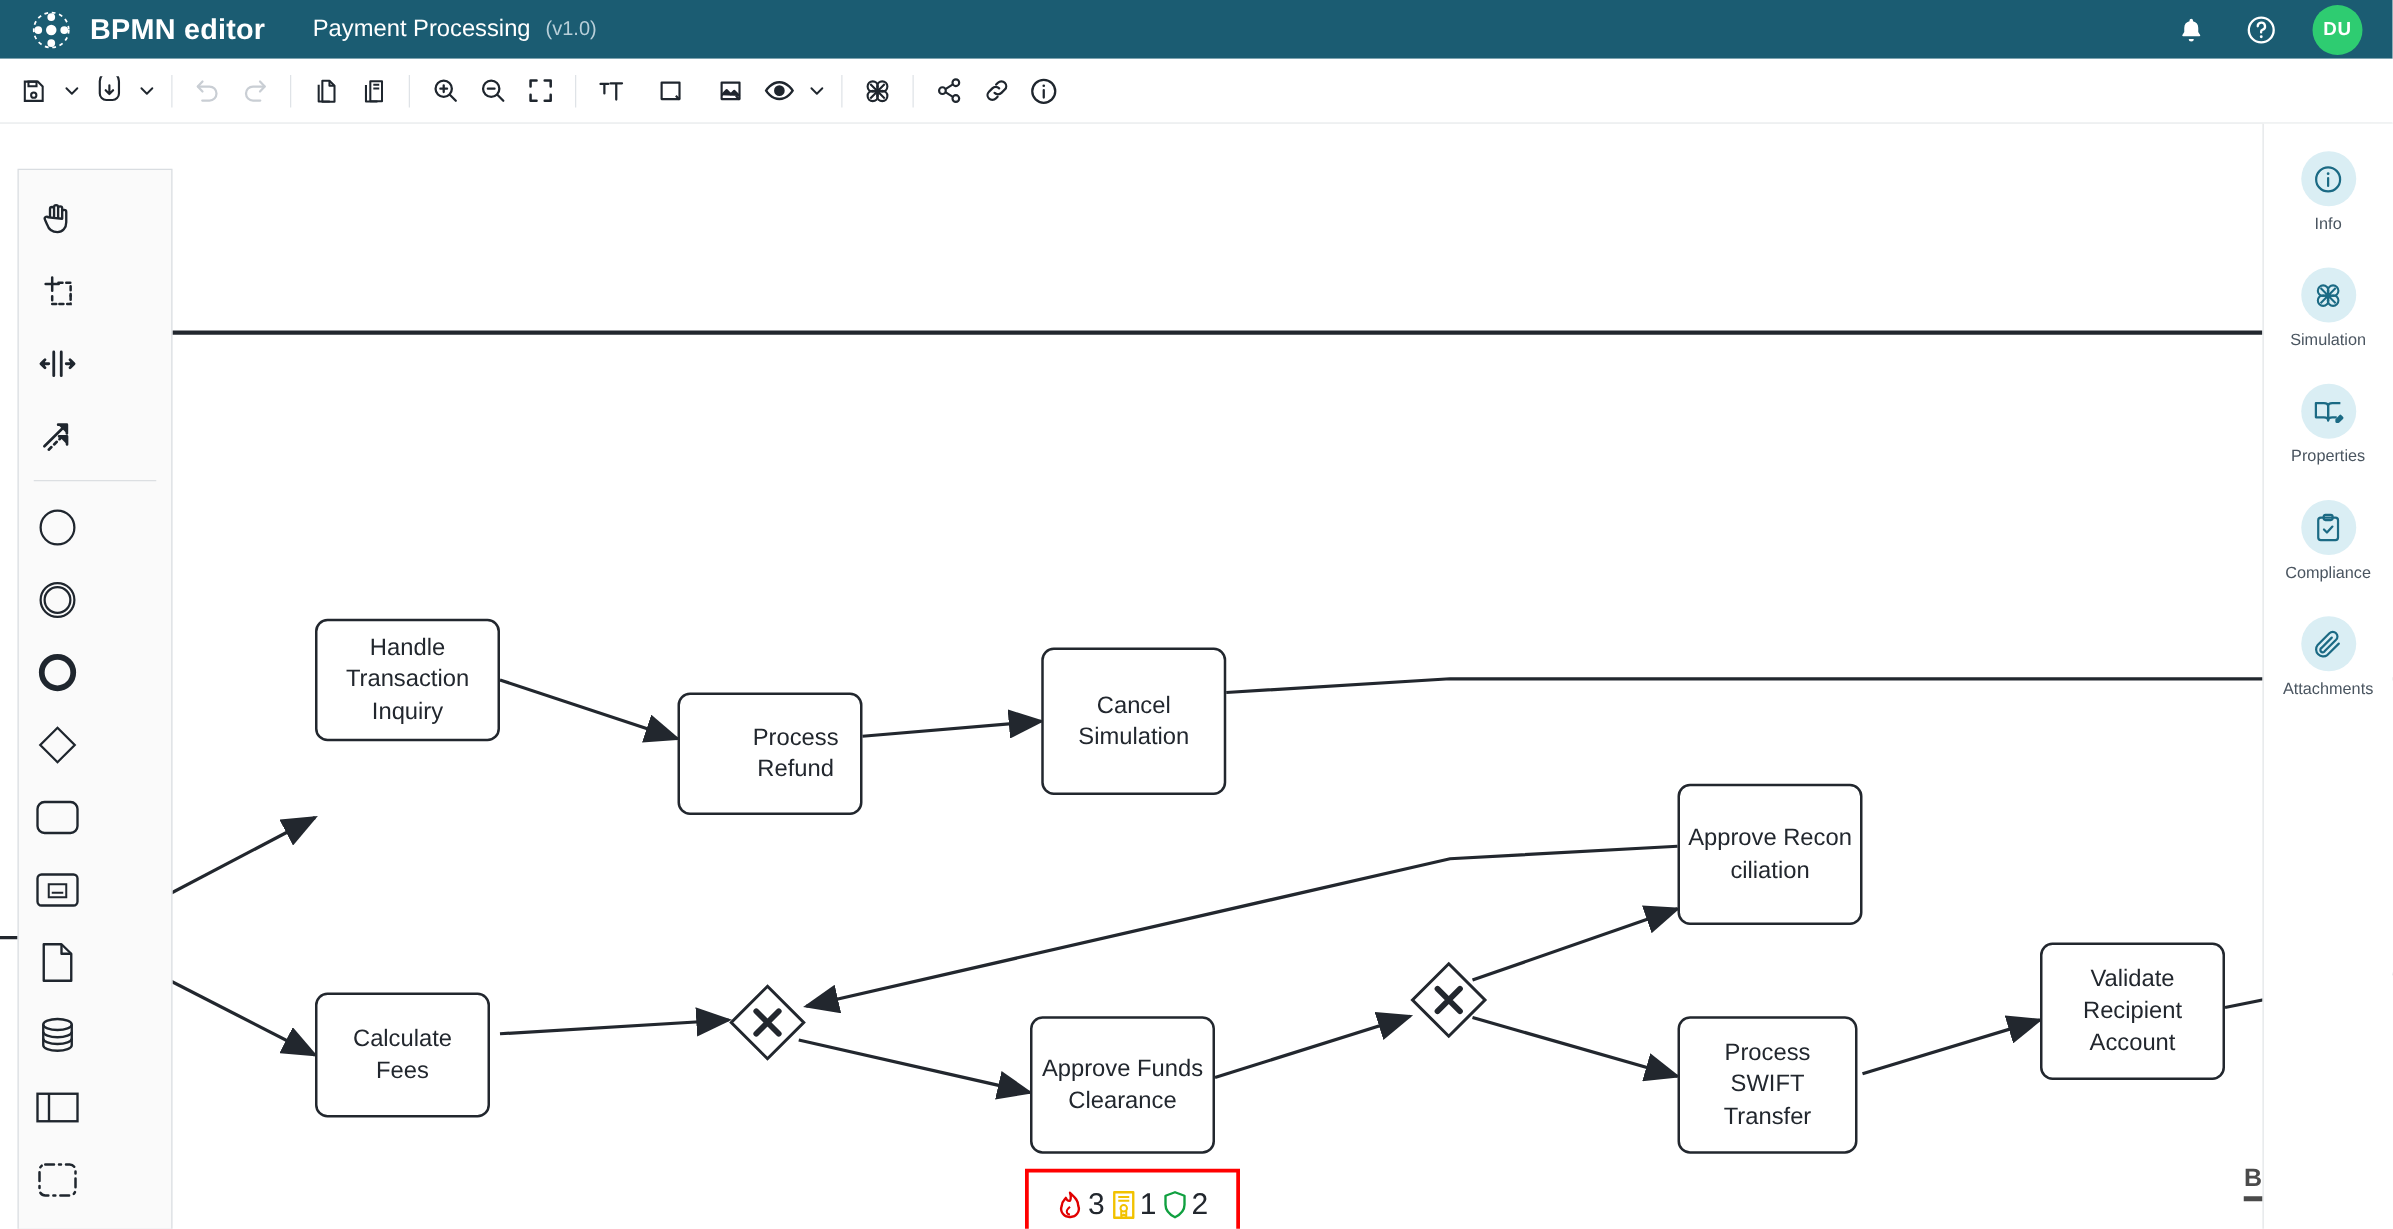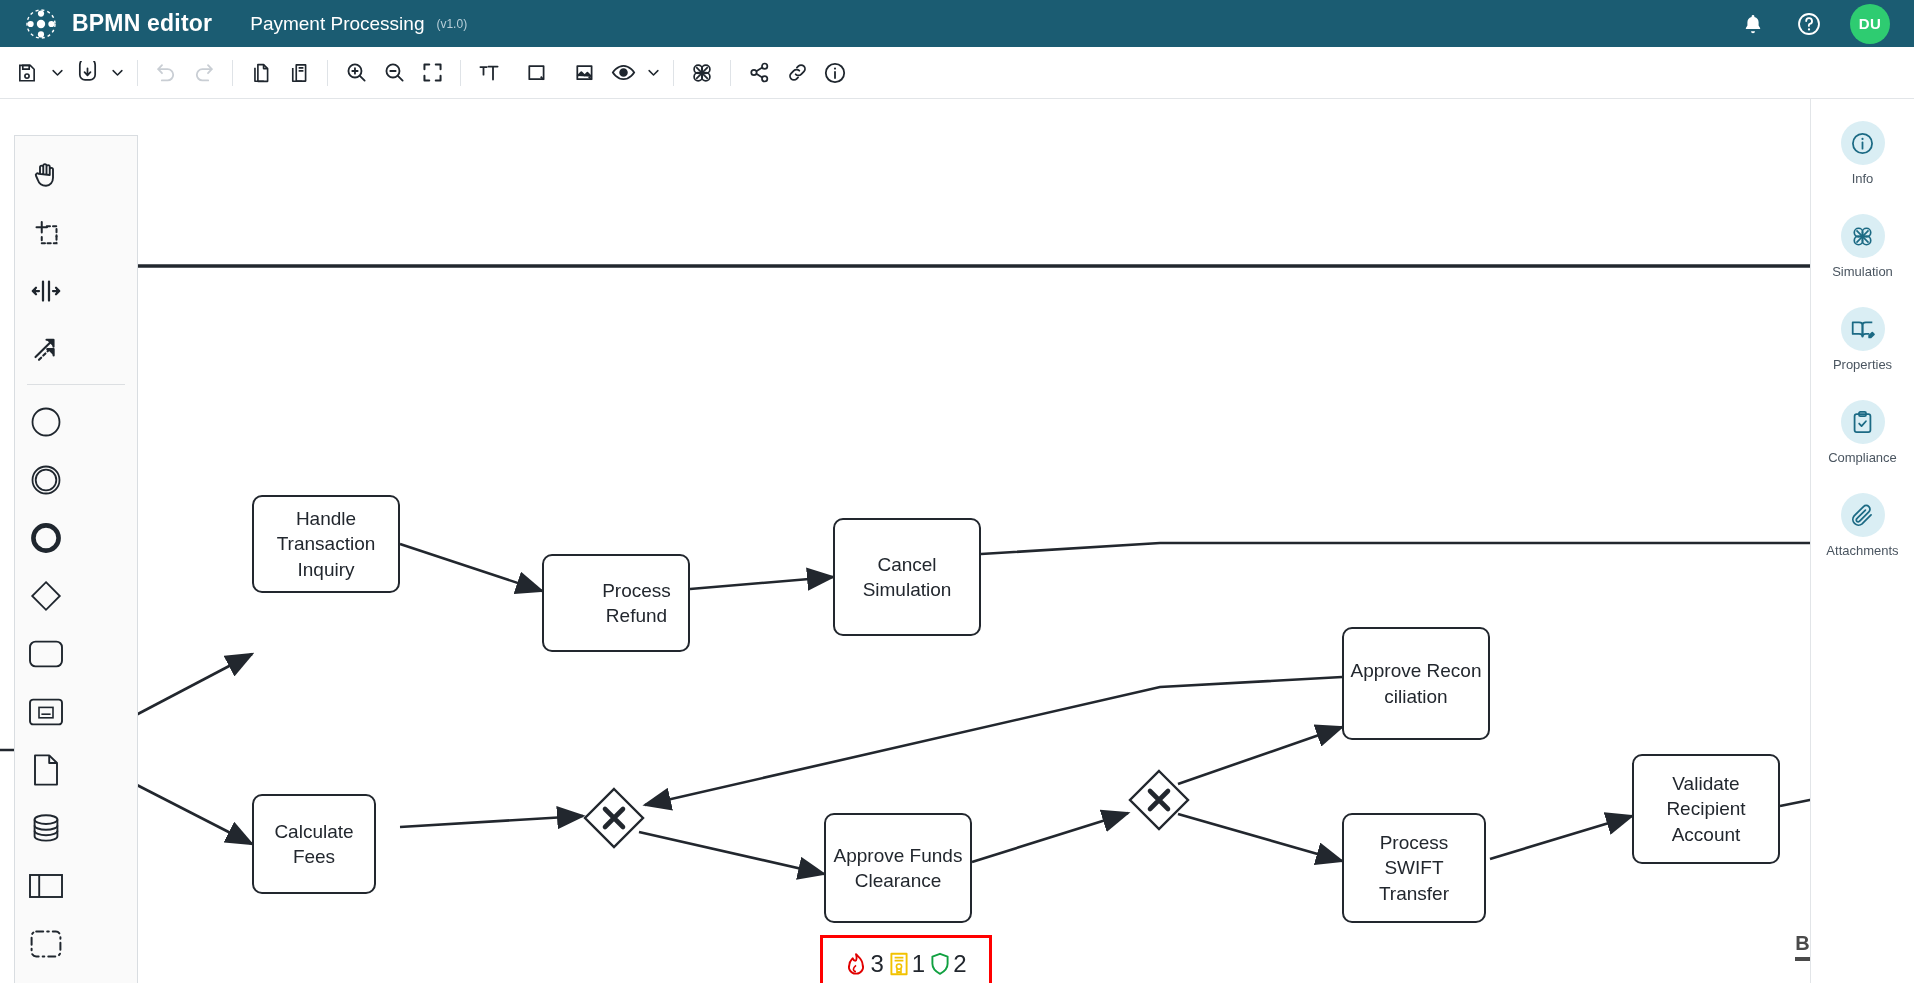--- a/index.html
+++ b/index.html
@@ -21,21 +21,21 @@
   }
   #brand-logo { width: 34px; height: 34px; margin-right: 14px; flex: 0 0 auto; }
   #app-title {
     font-size: 23px; font-weight: bold; letter-spacing: .2px;
     color: #ffffff; margin-right: 38px; white-space: nowrap;
   }
   #doc-title {
     font-size: 19px; color: #ffffff; white-space: nowrap;
   }
   #doc-version {
-    font-size: 12px; color: #b8cfd9; margin-left: 12px; white-space: nowrap;
+    font-size: 16px; color: #b8cfd9; margin-left: 12px; white-space: nowrap;
   }
   #header-spacer { flex: 1 1 auto; }
   .hdr-icon {
     width: 30px; height: 30px; margin-left: 26px;
     display: flex; align-items: center; justify-content: center;
     cursor: pointer;
   }
   #avatar {
     width: 40px; height: 40px; border-radius: 50%;
     background: #2ecc71; color: #ffffff;
@@ -501,21 +501,21 @@
   </div>
   <div class="task" style="left:542px;top:455px;width:148px;height:98px;padding-left:47px;">
     <span>Process Refund</span>
   </div>
   <div class="task" style="left:833px;top:419px;width:148px;height:118px;">
     <span>Cancel Simulation</span>
   </div>
   <div class="task" style="left:1342px;top:528px;width:148px;height:113px;">
     <span style="word-break:break-all;">Approve Reconciliation</span>
   </div>
-  <div class="task" style="left:252px;top:695px;width:124px;height:100px;">
+  <div class="task" style="left:252px;top:695px;width:140px;height:100px;">
     <span>Calculate Fees</span>
   </div>
   <div class="task" style="left:824px;top:714px;width:148px;height:110px;">
     <span>Approve Funds Clearance</span>
   </div>
   <div class="task" style="left:1342px;top:714px;width:144px;height:110px;">
     <span>Process SWIFT Transfer</span>
   </div>
   <div class="task" style="left:1632px;top:655px;width:148px;height:110px;">
     <span>Validate Recipient Account</span>

